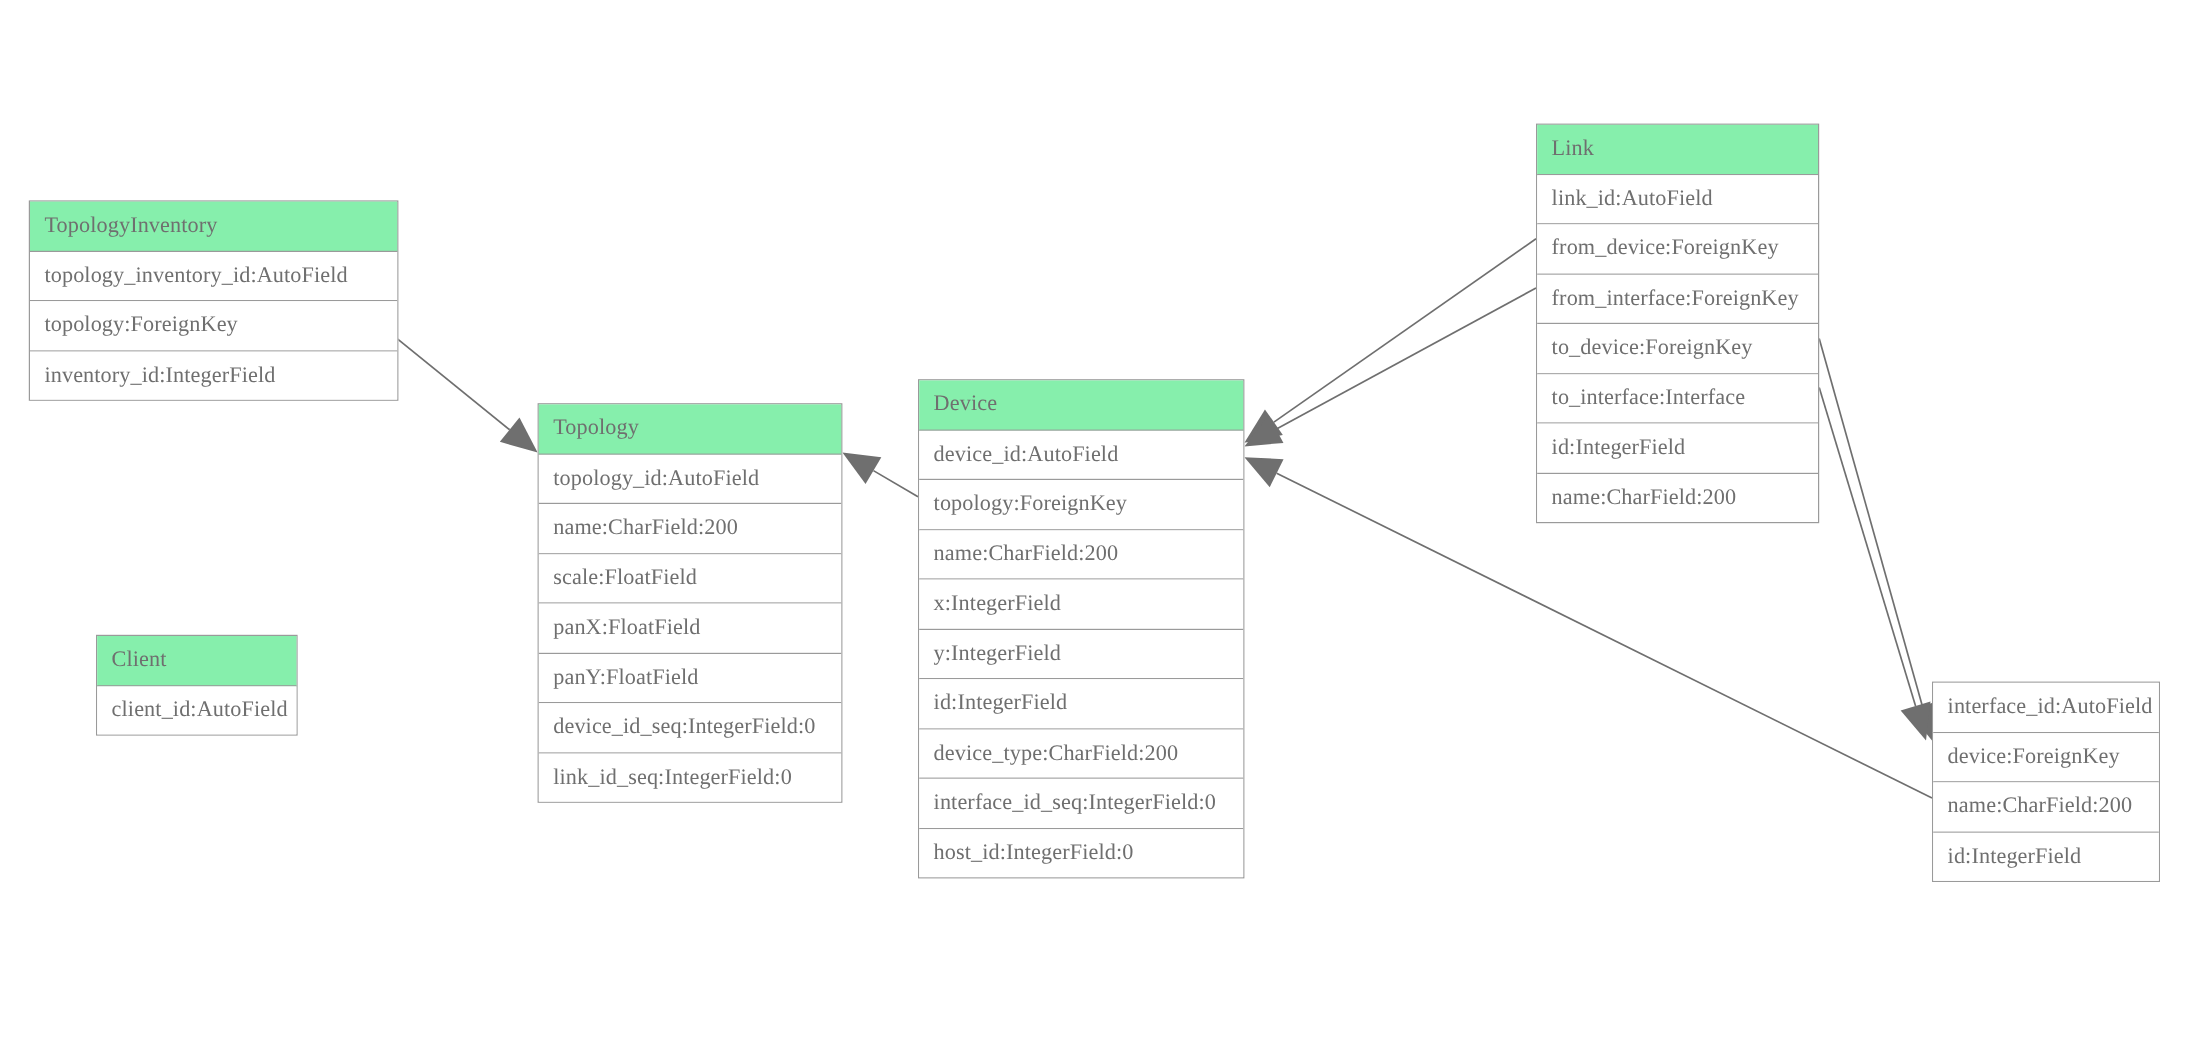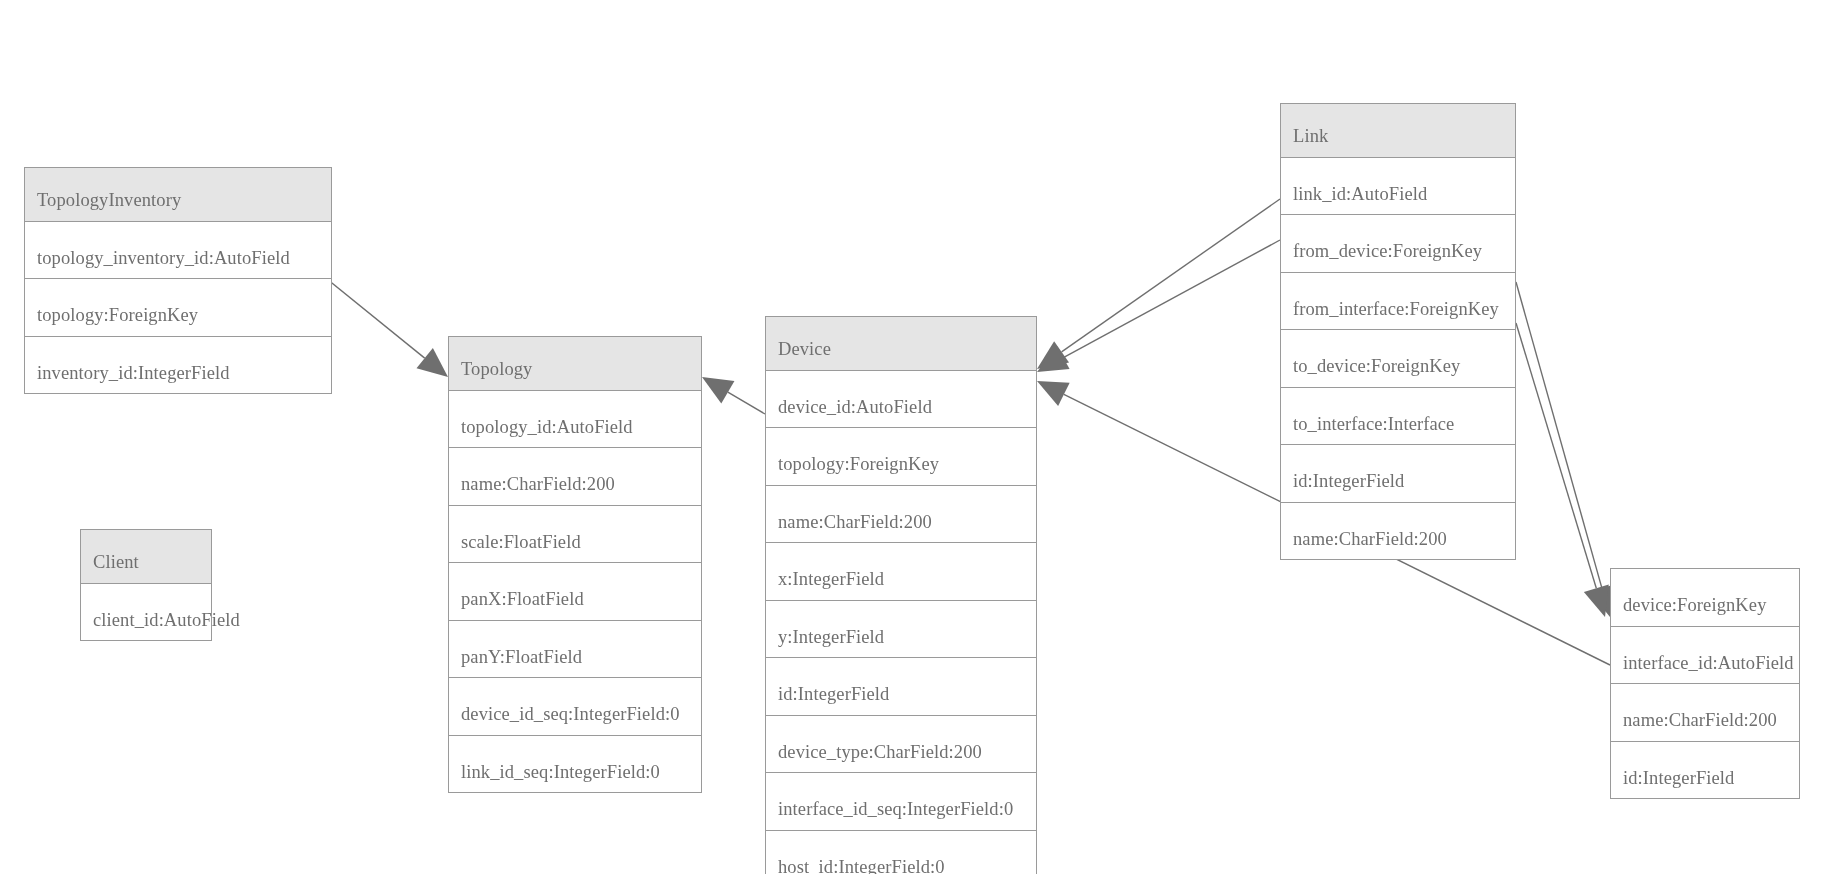--- a/index.html
+++ b/index.html
@@ -26,40 +26,39 @@
   }
   .entity {
     position: absolute;
     box-sizing: border-box;
     border: 1px solid #9a9a9a;
     background: #ffffff;
     z-index: 2;
   }
   .entity-header {
     box-sizing: border-box;
-    background: #e5e5e5;
+    background: #86efac;
     border-bottom: 1px solid #9a9a9a;
     color: #6f6f6f;
     font-size: 18.5px;
     line-height: 1;
-    padding: 23px 0 11px 12px;
+    padding: 11px 0 11px 12px;
     white-space: nowrap;
     letter-spacing: 0.1px;
   }
   .entity-row {
     box-sizing: border-box;
     border-bottom: 1px solid #9a9a9a;
     color: #6f6f6f;
     font-size: 18.5px;
     line-height: 1;
     padding: 11px 0 11px 12px;
     white-space: nowrap;
     letter-spacing: 0.1px;
     background: #ffffff;
-    margin-top: 16px;
   }
   .entity-row:last-child {
     border-bottom: none;
   }
 </style>
 </head>
 <body>
 
 <div id="canvas">
 
@@ -94,21 +93,21 @@
       </g>
     </svg>
 
   <div id="entity-layer">
       <div class="entity" style="left: 24px; top: 167px; width: 308px;">
         <div class="entity-header">TopologyInventory</div>
         <div class="entity-row">topology_inventory_id:AutoField</div>
         <div class="entity-row">topology:ForeignKey</div>
         <div class="entity-row">inventory_id:IntegerField</div>
       </div>
-      <div class="entity" style="left: 80px; top: 529px; width: 132px;">
+      <div class="entity" style="left: 80px; top: 529px; width: 168px;">
         <div class="entity-header">Client</div>
         <div class="entity-row">client_id:AutoField</div>
       </div>
       <div class="entity" style="left: 448px; top: 336px; width: 254px;">
         <div class="entity-header">Topology</div>
         <div class="entity-row">topology_id:AutoField</div>
         <div class="entity-row">name:CharField:200</div>
         <div class="entity-row">scale:FloatField</div>
         <div class="entity-row">panX:FloatField</div>
         <div class="entity-row">panY:FloatField</div>
@@ -131,20 +130,20 @@
         <div class="entity-header">Link</div>
         <div class="entity-row">link_id:AutoField</div>
         <div class="entity-row">from_device:ForeignKey</div>
         <div class="entity-row">from_interface:ForeignKey</div>
         <div class="entity-row">to_device:ForeignKey</div>
         <div class="entity-row">to_interface:Interface</div>
         <div class="entity-row">id:IntegerField</div>
         <div class="entity-row">name:CharField:200</div>
       </div>
       <div class="entity" style="left: 1610px; top: 568px; width: 190px;">
+        <div class="entity-row">interface_id:AutoField</div>
         <div class="entity-row">device:ForeignKey</div>
-        <div class="entity-row">interface_id:AutoField</div>
         <div class="entity-row">name:CharField:200</div>
         <div class="entity-row">id:IntegerField</div>
       </div>
     </div>
 
 </div>
 
 </body></html>

